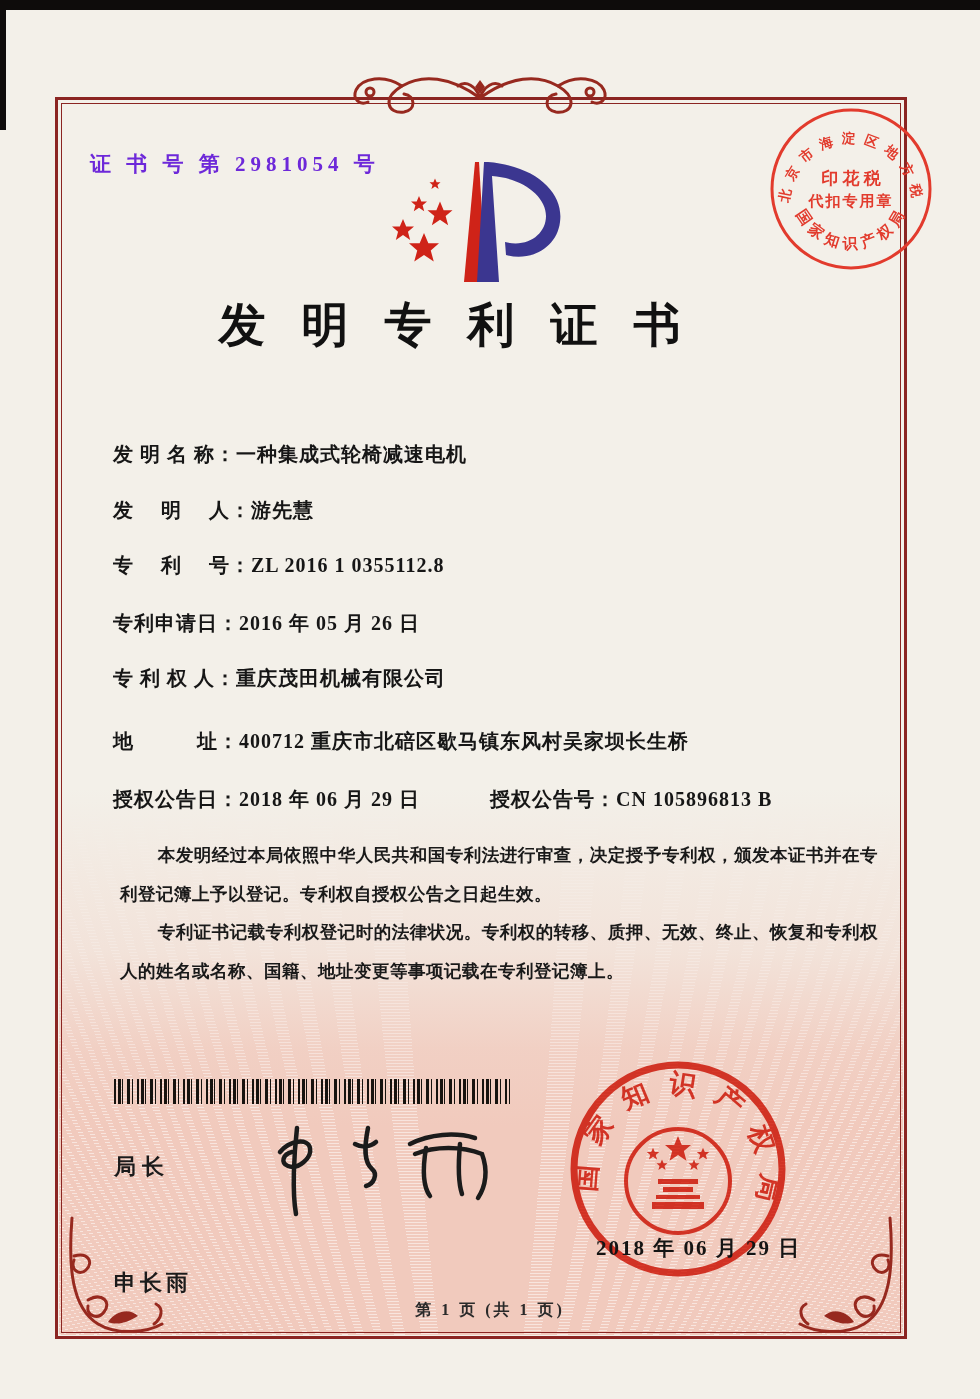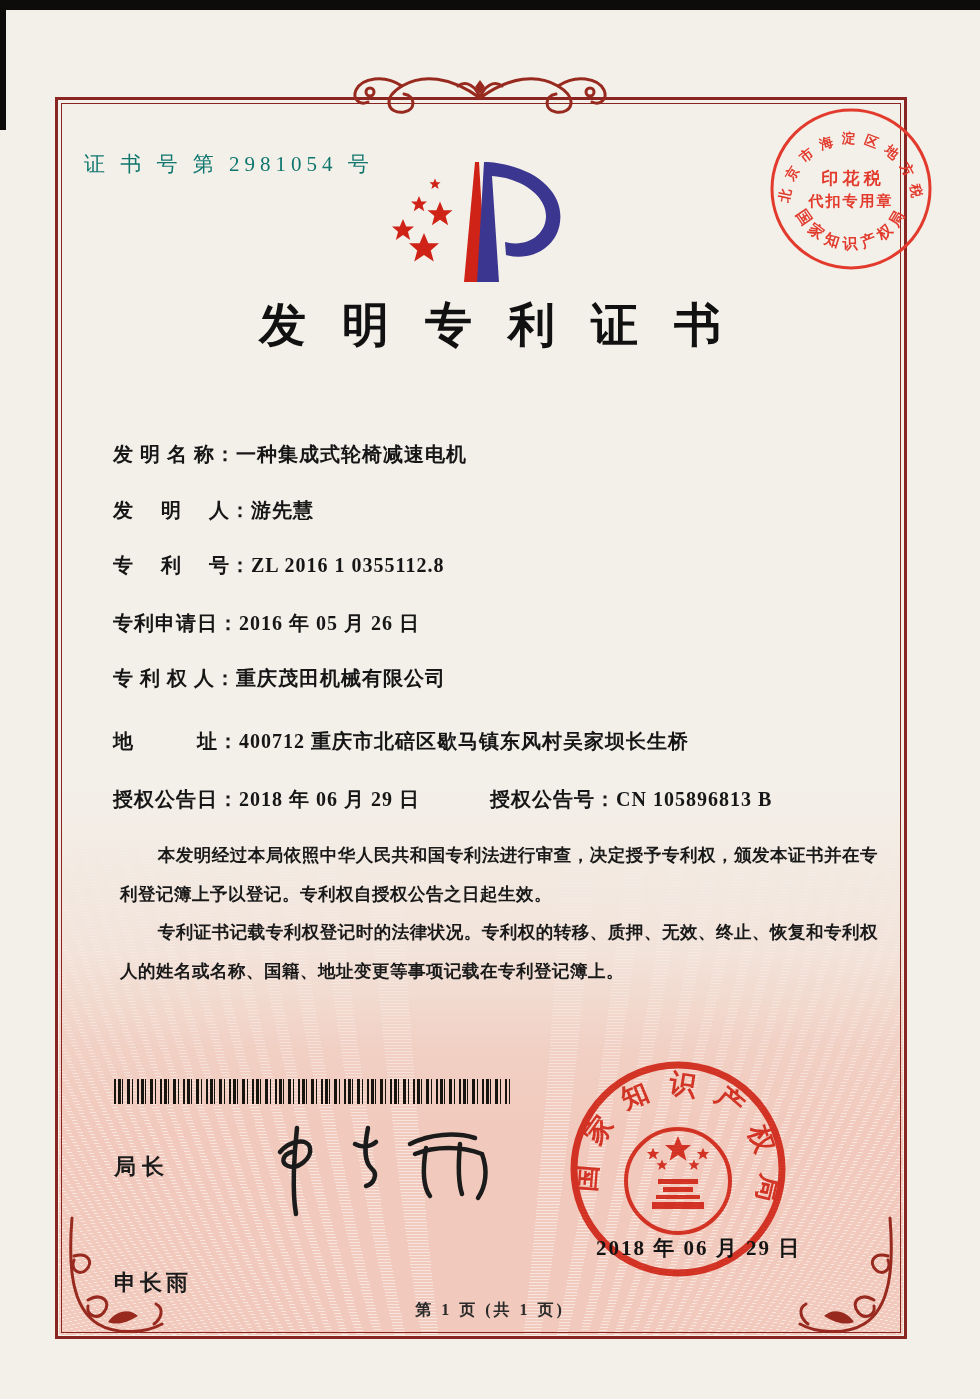--- a/index.html
+++ b/index.html
@@ -15,22 +15,22 @@
   
   .pink-zone{left:59px;top:788px;width:844px;height:547px;
     background:linear-gradient(180deg,rgba(241,202,189,0) 0%,rgba(241,202,189,.35) 30%,
                rgba(241,202,189,.85) 48%,#f1cabd 62%);}
   .pink-zone::after{content:"";position:absolute;inset:0;
     background:repeating-radial-gradient(1600px 480px at 50% 132%,
       rgba(255,255,255,.5) 0 1.5px,rgba(255,255,255,0) 1.5px 10px);
     -webkit-mask-image:linear-gradient(180deg,transparent 0%,rgba(0,0,0,.55) 38%,#000 62%);
     mask-image:linear-gradient(180deg,transparent 0%,rgba(0,0,0,.55) 38%,#000 62%);}
   
-  .cert-no{left:84px;top:150px;font-size:21px;font-weight:400;letter-spacing:5px;color:#0f766e;}
-  .title{left:0;top:294px;width:980px;text-align:center;font-size:47px;font-weight:700;
+  .cert-no{left:90px;top:150px;font-size:21px;font-weight:700;letter-spacing:5px;color:#6d28d9;}
+  .title{left:0;top:294px;width:899px;text-align:center;font-size:47px;font-weight:700;
          letter-spacing:36px;text-indent:36px;color:#111;}
   .row{left:113px;font-size:20px;font-weight:600;letter-spacing:1px;white-space:nowrap;color:#161616;}
   .row .pair2{margin-left:64px;}
   .body-text{left:120px;top:836px;width:758px;}
   .body-text p{margin:0;font-size:17.5px;font-weight:600;line-height:38.5px;
                text-indent:2.15em;letter-spacing:.5px;text-align:justify;color:#191919;}
   .barcode{left:114px;top:1079px;width:396px;height:25px;background-image:
     repeating-linear-gradient(90deg,#17130f 0 2px,transparent 2px 4px,#17130f 4px 7px,
     transparent 7px 8px,#17130f 8px 9px,transparent 9px 13px,#17130f 13px 16px,
     transparent 16px 18px,#17130f 18px 19px,transparent 19px 23px);}

